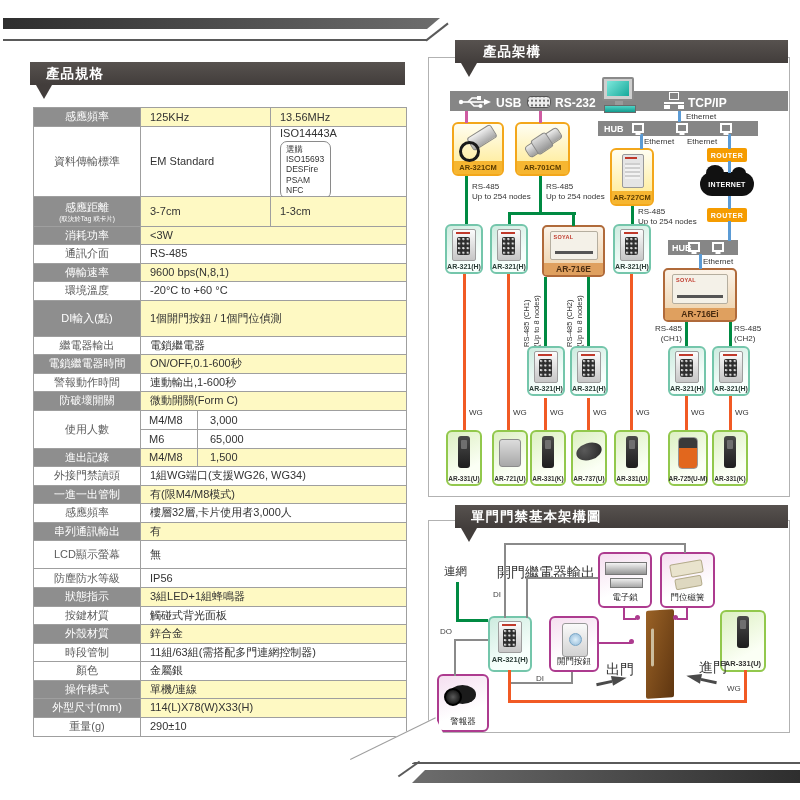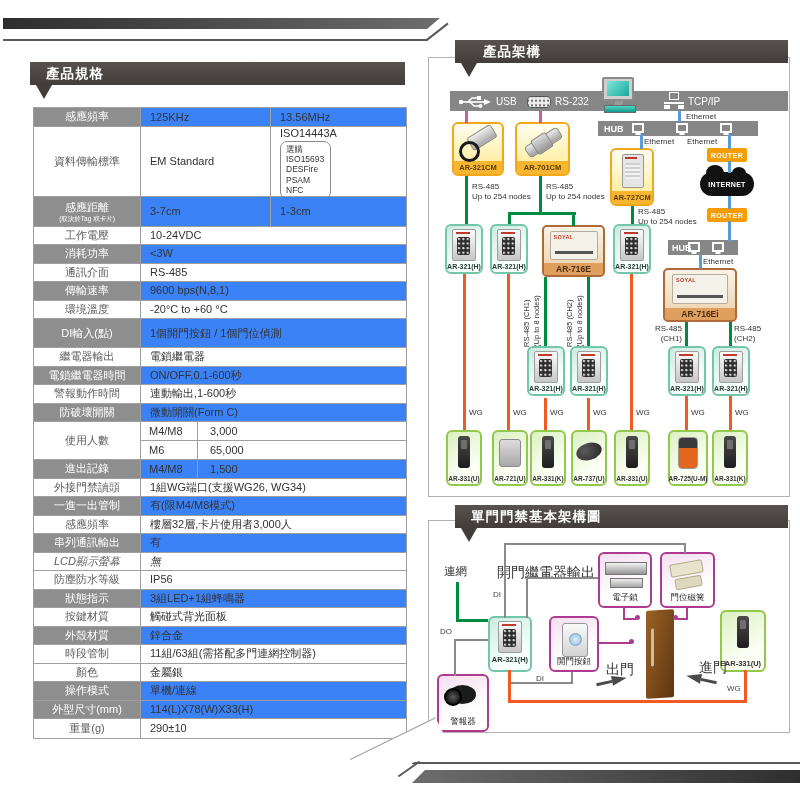--- a/index.html
+++ b/index.html
@@ -24,40 +24,40 @@
   
   #spec-table{position:absolute;left:33px;top:107px;width:372px;border:1px solid #9f9f9f;background:#fff;font-size:11px;}
   .srow{display:flex;border-bottom:1px solid #9f9f9f;box-sizing:border-box;}
   .srow:last-child{border-bottom:none;}
   .slabel{width:107px;box-sizing:border-box;border-right:1px solid #9f9f9f;display:flex;flex-direction:column;
           align-items:center;justify-content:center;text-align:center;flex-shrink:0;}
   .srow.g .slabel{background:#8e8e8e;color:#fff;}
   .srow.w .slabel{background:#fff;color:#5c5c5c;}
   .slab-sub{font-size:6.5px;line-height:1;margin-top:1px;}
   .sval{flex:1;display:flex;align-items:center;position:relative;min-width:0;}
-  .srow.g .sval{background:#3b82f6;}
+  .srow.g .sval{background:#fef9c3;}
   .svcol{flex-direction:column;align-items:stretch;}
   .cell{box-sizing:border-box;}
   .c1{width:130px;border-right:1px solid #9f9f9f;align-self:stretch;display:flex;align-items:center;padding-left:9px;flex-shrink:0;}
   .c2{flex:1;padding-left:9px;display:flex;align-items:center;}
   .c2blk{display:block;padding-top:4px;}
   .single{padding-left:9px;white-space:pre-line;line-height:1.35;}
   .subrow{flex:1;display:flex;align-items:stretch;}
   .subrow + .subrow{border-top:1px solid #9f9f9f;}
   .subl{width:57px;border-right:1px solid #9f9f9f;display:flex;align-items:center;padding-left:8px;box-sizing:border-box;flex-shrink:0;}
   .subv{flex:1;display:flex;align-items:center;padding-left:12px;}
   .optbox{display:inline-block;border:1px solid #8a8a8a;border-radius:7px;padding:2px 6px 3px 5px;margin-top:2px;line-height:1.2;font-size:8.5px;}
   .opt-title,.opt-item{white-space:nowrap;}
   .table-cut{position:absolute;left:350px;top:759px;width:95px;height:30px;background:#fff;
        border-top:1px solid #9f9f9f;transform:rotate(-26deg);transform-origin:left top;z-index:4;}
   
   .framebox{position:absolute;border:1px solid #b2b2b2;background:#fff;box-sizing:border-box;}
   
   .graybar{position:absolute;background:#868686;color:#fff;}
-  .barlabel{position:absolute;color:#fff;font-size:10px;font-weight:normal;}
+  .barlabel{position:absolute;color:#fff;font-size:12px;font-weight:bold;}
   .hubtext{position:absolute;color:#fff;font-size:9px;font-weight:bold;}
   .port{position:absolute;width:12px;height:10px;border:2px solid #fff;box-sizing:border-box;}
   .port>div{position:absolute;left:50%;transform:translateX(-50%);bottom:-4px;width:5px;height:3px;background:#fff;}
   
   .wire{position:absolute;}
   .wp{background:#cf5ba2;} .wb{background:#5b9bd5;} .wgn{background:#008a42;}
   .wo{background:#f15a24;} .wgr{background:#8a8a8a;} .wm{background:#ad3b8f;}
   .mdot{position:absolute;width:5px;height:5px;border-radius:50%;background:#ad3b8f;}
   
   .etiq{position:absolute;font-size:8px;color:#333;}
@@ -194,28 +194,20 @@
       <div class="srow g" style="height: 30px;">
         <div class="slabel">
           <div class="slab-main">感應距離</div>
           <div class="slab-sub">(取決於Tag 或卡片)</div>
         </div>
         <div class="sval">
           <div class="cell c1">3-7cm</div>
           <div class="cell c2">1-3cm</div>
         </div>
       </div>
-      <div class="srow w" style="height: 18.5px;">
-        <div class="slabel">
-          <div class="slab-main">工作電壓</div>
-        </div>
-        <div class="sval">
-          <div class="single">10-24VDC</div>
-        </div>
-      </div>
       <div class="srow g" style="height: 18.5px;">
         <div class="slabel">
           <div class="slab-main">消耗功率</div>
         </div>
         <div class="sval">
           <div class="single">&lt;3W</div>
         </div>
       </div>
       <div class="srow w" style="height: 18.5px;">
         <div class="slabel">
@@ -234,21 +226,21 @@
         </div>
       </div>
       <div class="srow w" style="height: 18.5px;">
         <div class="slabel">
           <div class="slab-main">環境溫度</div>
         </div>
         <div class="sval">
           <div class="single">-20°C to +60 °C</div>
         </div>
       </div>
-      <div class="srow g" style="height: 29px;">
+      <div class="srow g" style="height: 36px;">
         <div class="slabel">
           <div class="slab-main">DI輸入(點)</div>
         </div>
         <div class="sval">
           <div class="single">1個開門按鈕 / 1個門位偵測</div>
         </div>
       </div>
       <div class="srow w" style="height: 18.5px;">
         <div class="slabel">
           <div class="slab-main">繼電器輸出</div>
@@ -332,21 +324,21 @@
         </div>
       </div>
       <div class="srow g" style="height: 18.5px;">
         <div class="slabel">
           <div class="slab-main">串列通訊輸出</div>
         </div>
         <div class="sval">
           <div class="single">有</div>
         </div>
       </div>
-      <div class="srow w" style="height: 18px; font-style: italic;">
+      <div class="srow w" style="height: 28px;">
         <div class="slabel">
           <div class="slab-main">LCD顯示螢幕</div>
         </div>
         <div class="sval">
           <div class="single">無</div>
         </div>
       </div>
       <div class="srow w" style="height: 19px;">
         <div class="slabel">
           <div class="slab-main">防塵防水等級</div>

